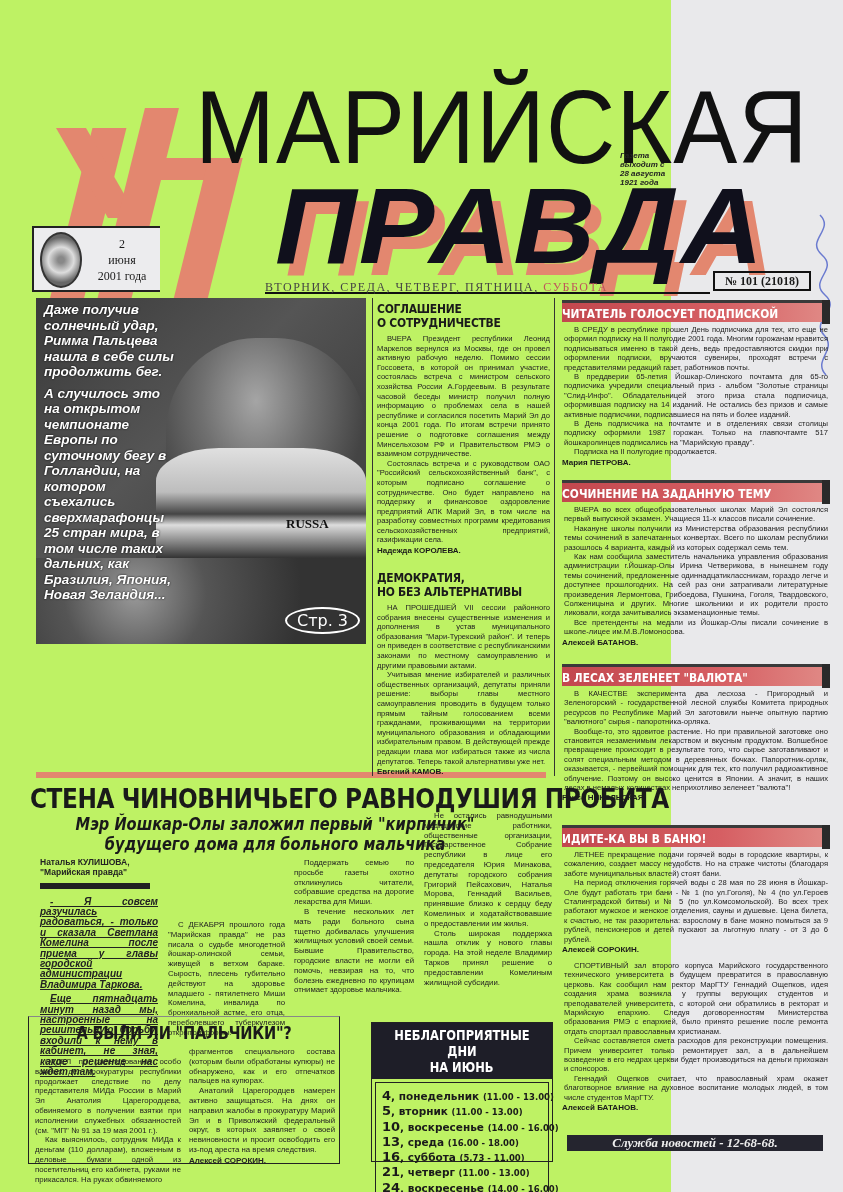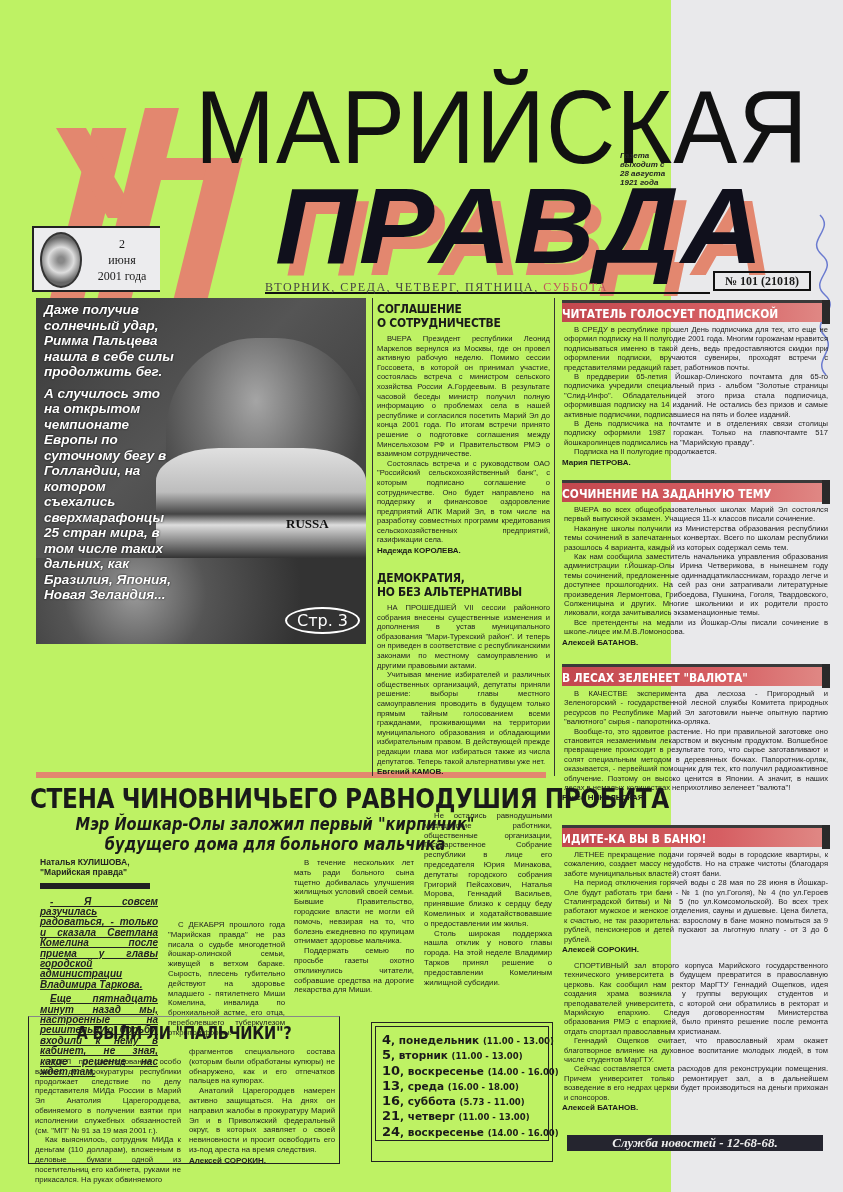--- a/index.html
+++ b/index.html
@@ -172,22 +172,22 @@
     <div class="rbody">
       <p>ЛЕТНЕЕ прекращение подачи горячей воды в городские квартиры, к сожалению, создает массу неудобств. Но на страже чистоты (благодаря заботе муниципальных властей) стоят бани.</p>
       <p>На период отключения горячей воды с 28 мая по 28 июня в Йошкар-Оле будут работать три бани - № 1 (по ул.Гоголя), № 4 (по ул.Героев Сталинградской битвы) и № 5 (по ул.Комсомольской). Во всех трех работают мужское и женское отделения, сауны и душевые. Цена билета, к счастью, не так разорительна: взрослому в бане можно помыться за 9 рублей, пенсионеров и детей пускают за льготную плату - от 3 до 6 рублей.</p>
     </div>
     <div class="byline">Алексей СОРОКИН.</div>
   </div>
 
   <div class="rbox" style="top:958px;">
     <div class="rbody">
       <p>СПОРТИВНЫЙ зал второго корпуса Марийского государственного технического университета в будущем превратится в православную церковь. Как сообщил нам ректор МарГТУ Геннадий Ощепков, идея создания храма возникла у группы верующих студентов и преподавателей университета, с которой они обратились в ректорат и Марийскую епархию. Следуя договоренностям Министерства образования РМЭ с епархией, было принято решение после ремонта отдать спортзал православным христианам.</p>
+      <p>Сейчас составляется смета расходов для реконструкции помещения. Причем университет только ремонтирует зал, а в дальнейшем возведение в его недрах церкви будет производиться на деньги прихожан и спонсоров.</p>
       <p>Геннадий Ощепков считает, что православный храм окажет благотворное влияние на духовное воспитание молодых людей, в том числе студентов МарГТУ.</p>
-      <p>Сейчас составляется смета расходов для реконструкции помещения. Причем университет только ремонтирует зал, а в дальнейшем возведение в его недрах церкви будет производиться на деньги прихожан и спонсоров.</p>
     </div>
     <div class="byline">Алексей БАТАНОВ.</div>
   </div>
 
   <div class="news-service">Служба новостей - 12-68-68.</div>
 
   <div class="big-head">СТЕНА ЧИНОВНИЧЬЕГО РАВНОДУШИЯ ПРОБИТА</div>
   <div class="sub-head">
     <div>Мэр Йошкар-Олы заложил первый "кирпичик"</div>
     <div>будущего дома для больного мальчика</div>
@@ -197,42 +197,46 @@
     <div style="font-size:8.5px;font-weight:700;">Наталья КУЛИШОВА,</div>
     <div style="font-size:8.5px;font-weight:700;">"Марийская правда"</div>
     <div style="height:6px;background:#222;margin:5px 0 8px;width:110px;"></div>
     <p class="italic-b">- Я совсем разучилась радоваться, - только и сказала Светлана Комелина после приема у главы городской администрации Владимира Таркова.</p>
     <p class="italic-b" style="margin-top:4px;">Еще пятнадцать минут назад мы, настроенные на решительную борьбу, входили к нему в кабинет, не зная, какое решение нас ждет там.</p>
   </div>
   <div class="bcol" style="left:168px;top:920px;width:117px;">
     <p>С ДЕКАБРЯ прошлого года "Марийская правда" не раз писала о судьбе многодетной йошкар-олинской семьи, живущей в ветхом бараке. Сырость, плесень губительно действуют на здоровье младшего - пятилетнего Миши Комелина, инвалида по бронхиальной астме, его отца, переболевшего туберкулезом открытой формы.</p>
   </div>
   <div class="bcol" style="left:294px;top:858px;width:120px;">
+    <p>Поддержать семью по просьбе газеты охотно откликнулись читатели, собравшие средства на дорогие лекарства для Миши.</p>
     <p>В течение нескольких лет мать ради больного сына тщетно добивалась улучшения жилищных условий своей семьи. Бывшие Правительство, городские власти не могли ей помочь, невзирая на то, что болезнь ежедневно по крупицам отнимает здоровье мальчика.</p>
-    <p>Поддержать семью по просьбе газеты охотно откликнулись читатели, собравшие средства на дорогие лекарства для Миши.</p>
   </div>
   <div class="bcol" style="left:424px;top:811px;width:128px;">
     <p>Не остались равнодушными медицинские работники, общественные организации, Государственное Собрание республики в лице его председателя Юрия Минакова, депутаты городского собрания Григорий Пейсахович, Наталья Морова, Геннадий Васильев, принявшие близко к сердцу беду Комелиных и ходатайствовавшие о предоставлении им жилья.</p>
     <p>Столь широкая поддержка нашла отклик у нового главы города. На этой неделе Владимир Тарков принял решение о предоставлении Комелиным жилищной субсидии.</p>
   </div>
 
   <div class="box-palchiki">
     <div class="title">А БЫЛИ ЛИ "ПАЛЬЧИКИ"?</div>
     <div class="bcol" style="left:6px;top:40px;width:146px;">
       <p>ОТДЕЛ по расследованию особо важных дел прокуратуры республики продолжает следствие по делу представителя МИДа России в Марий Эл Анатолия Царегородцева, обвиняемого в получении взятки при исполнении служебных обязанностей (см. "МП" № 91 за 19 мая 2001 г.).</p>
       <p>Как выяснилось, сотрудник МИДа к деньгам (110 долларам), вложенным в деловые бумаги одной из посетительниц его кабинета, руками не прикасался. На руках обвиняемого</p>
     </div>
     <div class="bcol" style="left:160px;top:30px;width:146px;">
       <p style="text-indent:0;">фрагментов специального состава (которым были обработаны купюры) не обнаружено, как и его отпечатков пальцев на купюрах.</p>
       <p>Анатолий Царегородцев намерен активно защищаться. На днях он направил жалобы в прокуратуру Марий Эл и в Приволжский федеральный округ, в которых заявляет о своей невиновности и просит освободить его из-под ареста на время следствия.</p>
       <div class="byline">Алексей СОРОКИН.</div>
     </div>
   </div>
 
   <div class="box-days">
+    <div class="hd">
+      <span>НЕБЛАГОПРИЯТНЫЕ ДНИ</span><br>
+      <span>НА ИЮНЬ</span>
+    </div>
     <div class="days-list">
       <div class="row"><b>4</b>, <span>понедельник</span> <small>(11.00 - 13.00)</small></div>
       <div class="row"><b>5</b>, <span>вторник</span> <small>(11.00 - 13.00)</small></div>
       <div class="row"><b>10</b>, <span>воскресенье</span> <small>(14.00 - 16.00)</small></div>
       <div class="row"><b>13</b>, <span>среда</span> <small>(16.00 - 18.00)</small></div>
       <div class="row"><b>16</b>, <span>суббота</span> <small>(5.73 - 11.00)</small></div>
       <div class="row"><b>21</b>, <span>четверг</span> <small>(11.00 - 13.00)</small></div>
       <div class="row"><b>24</b>, <span>воскресенье</span> <small>(14.00 - 16.00)</small></div>
     </div>
   </div>

